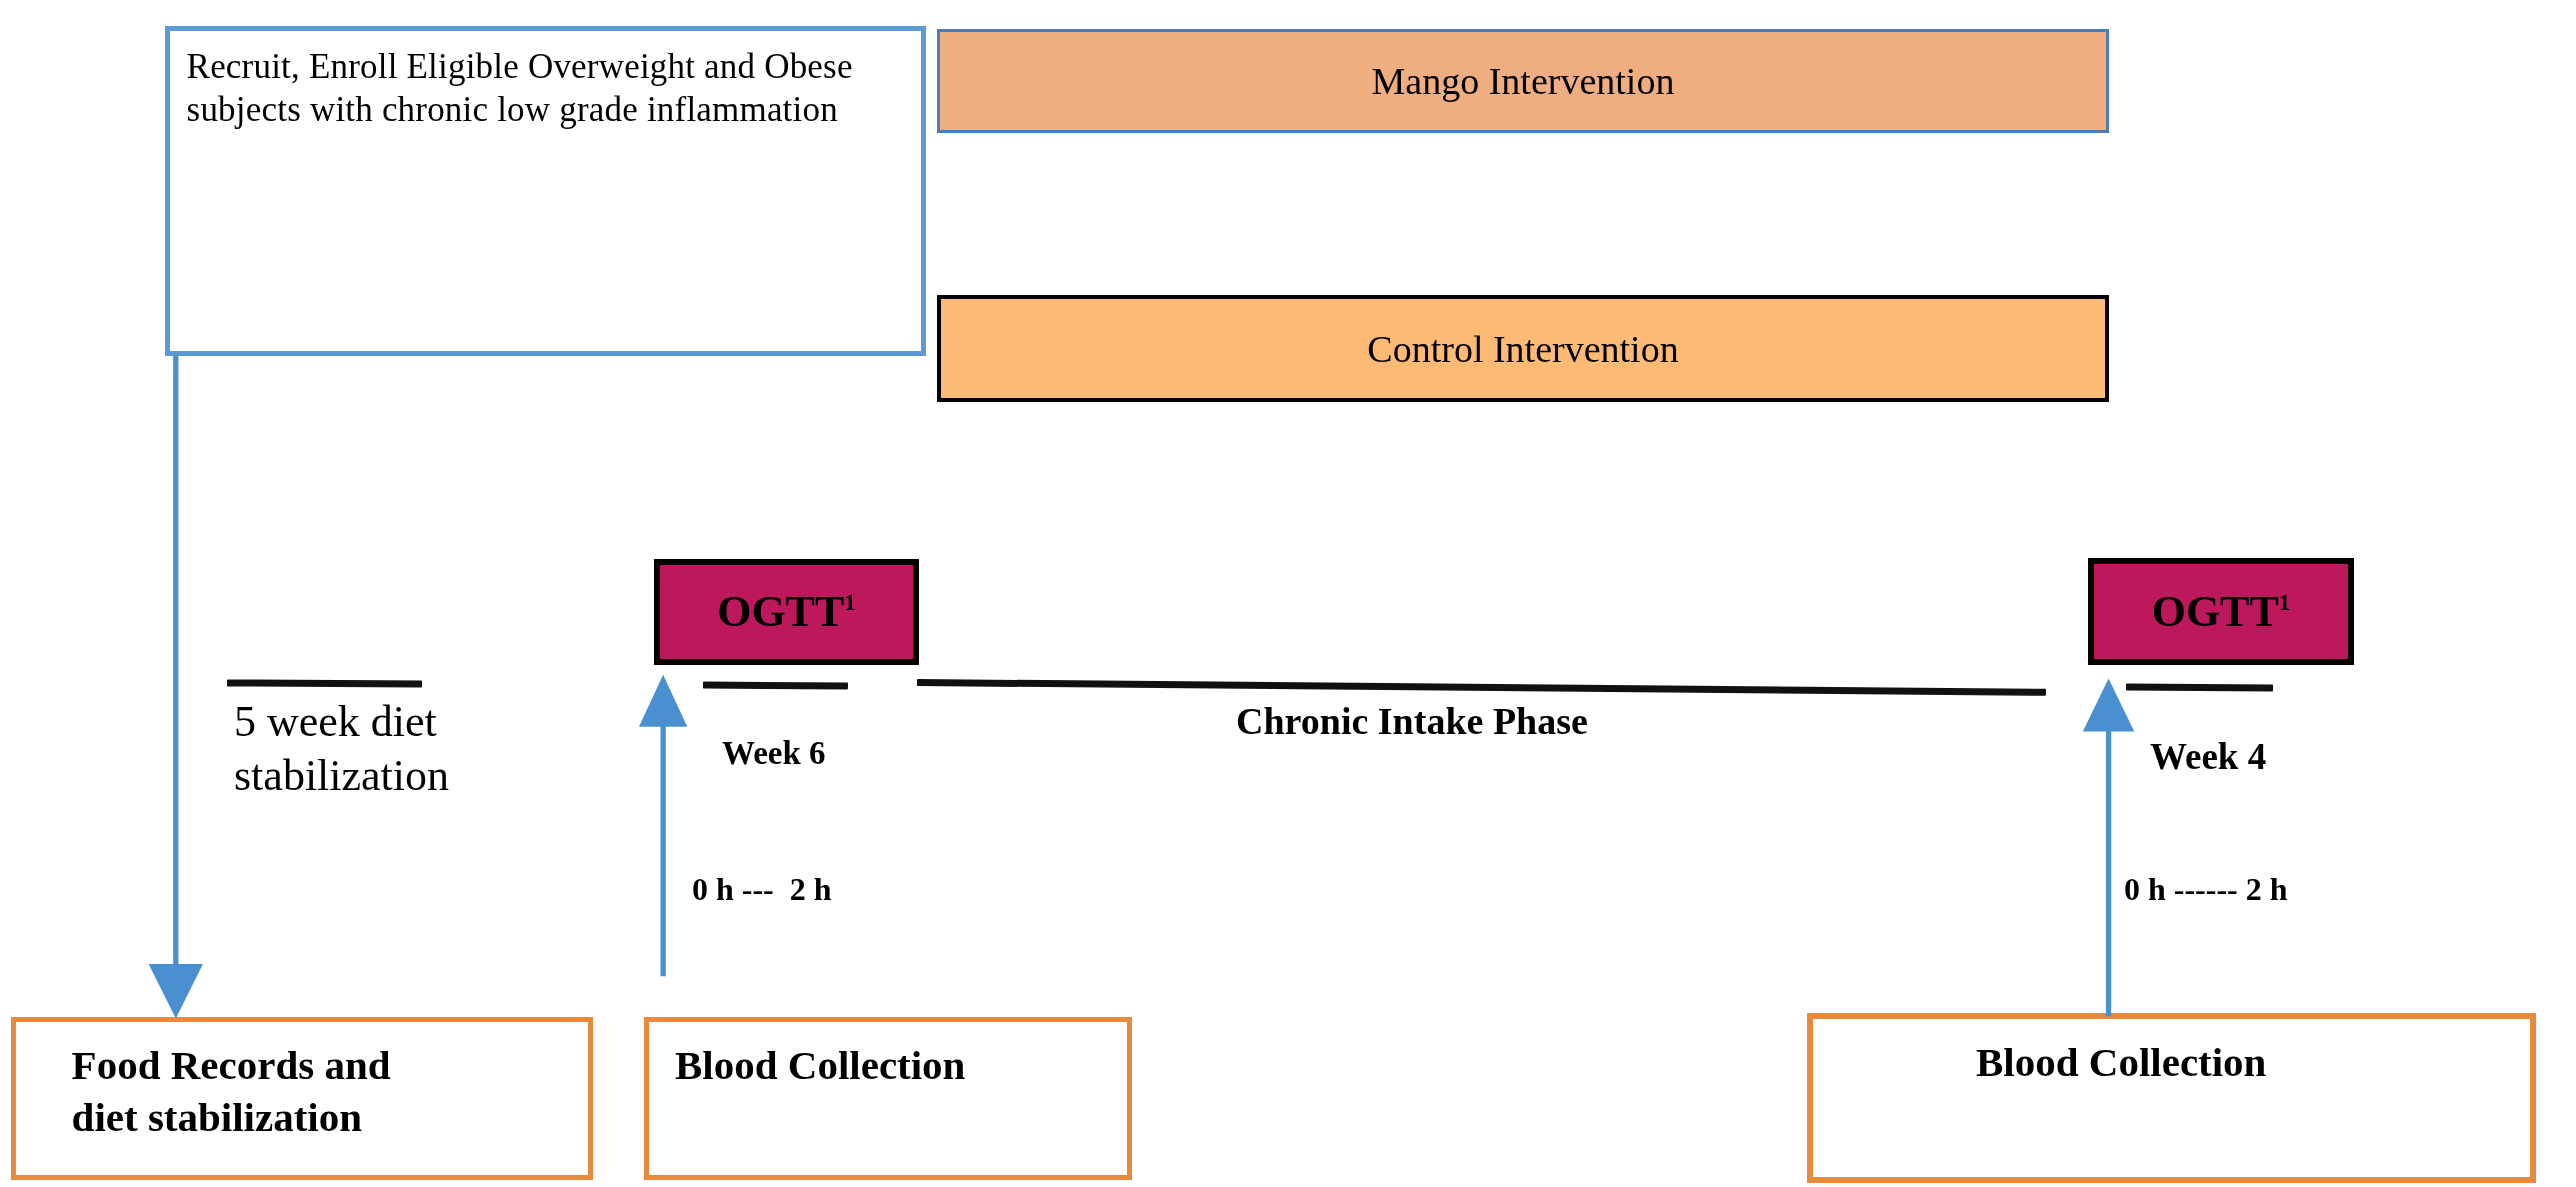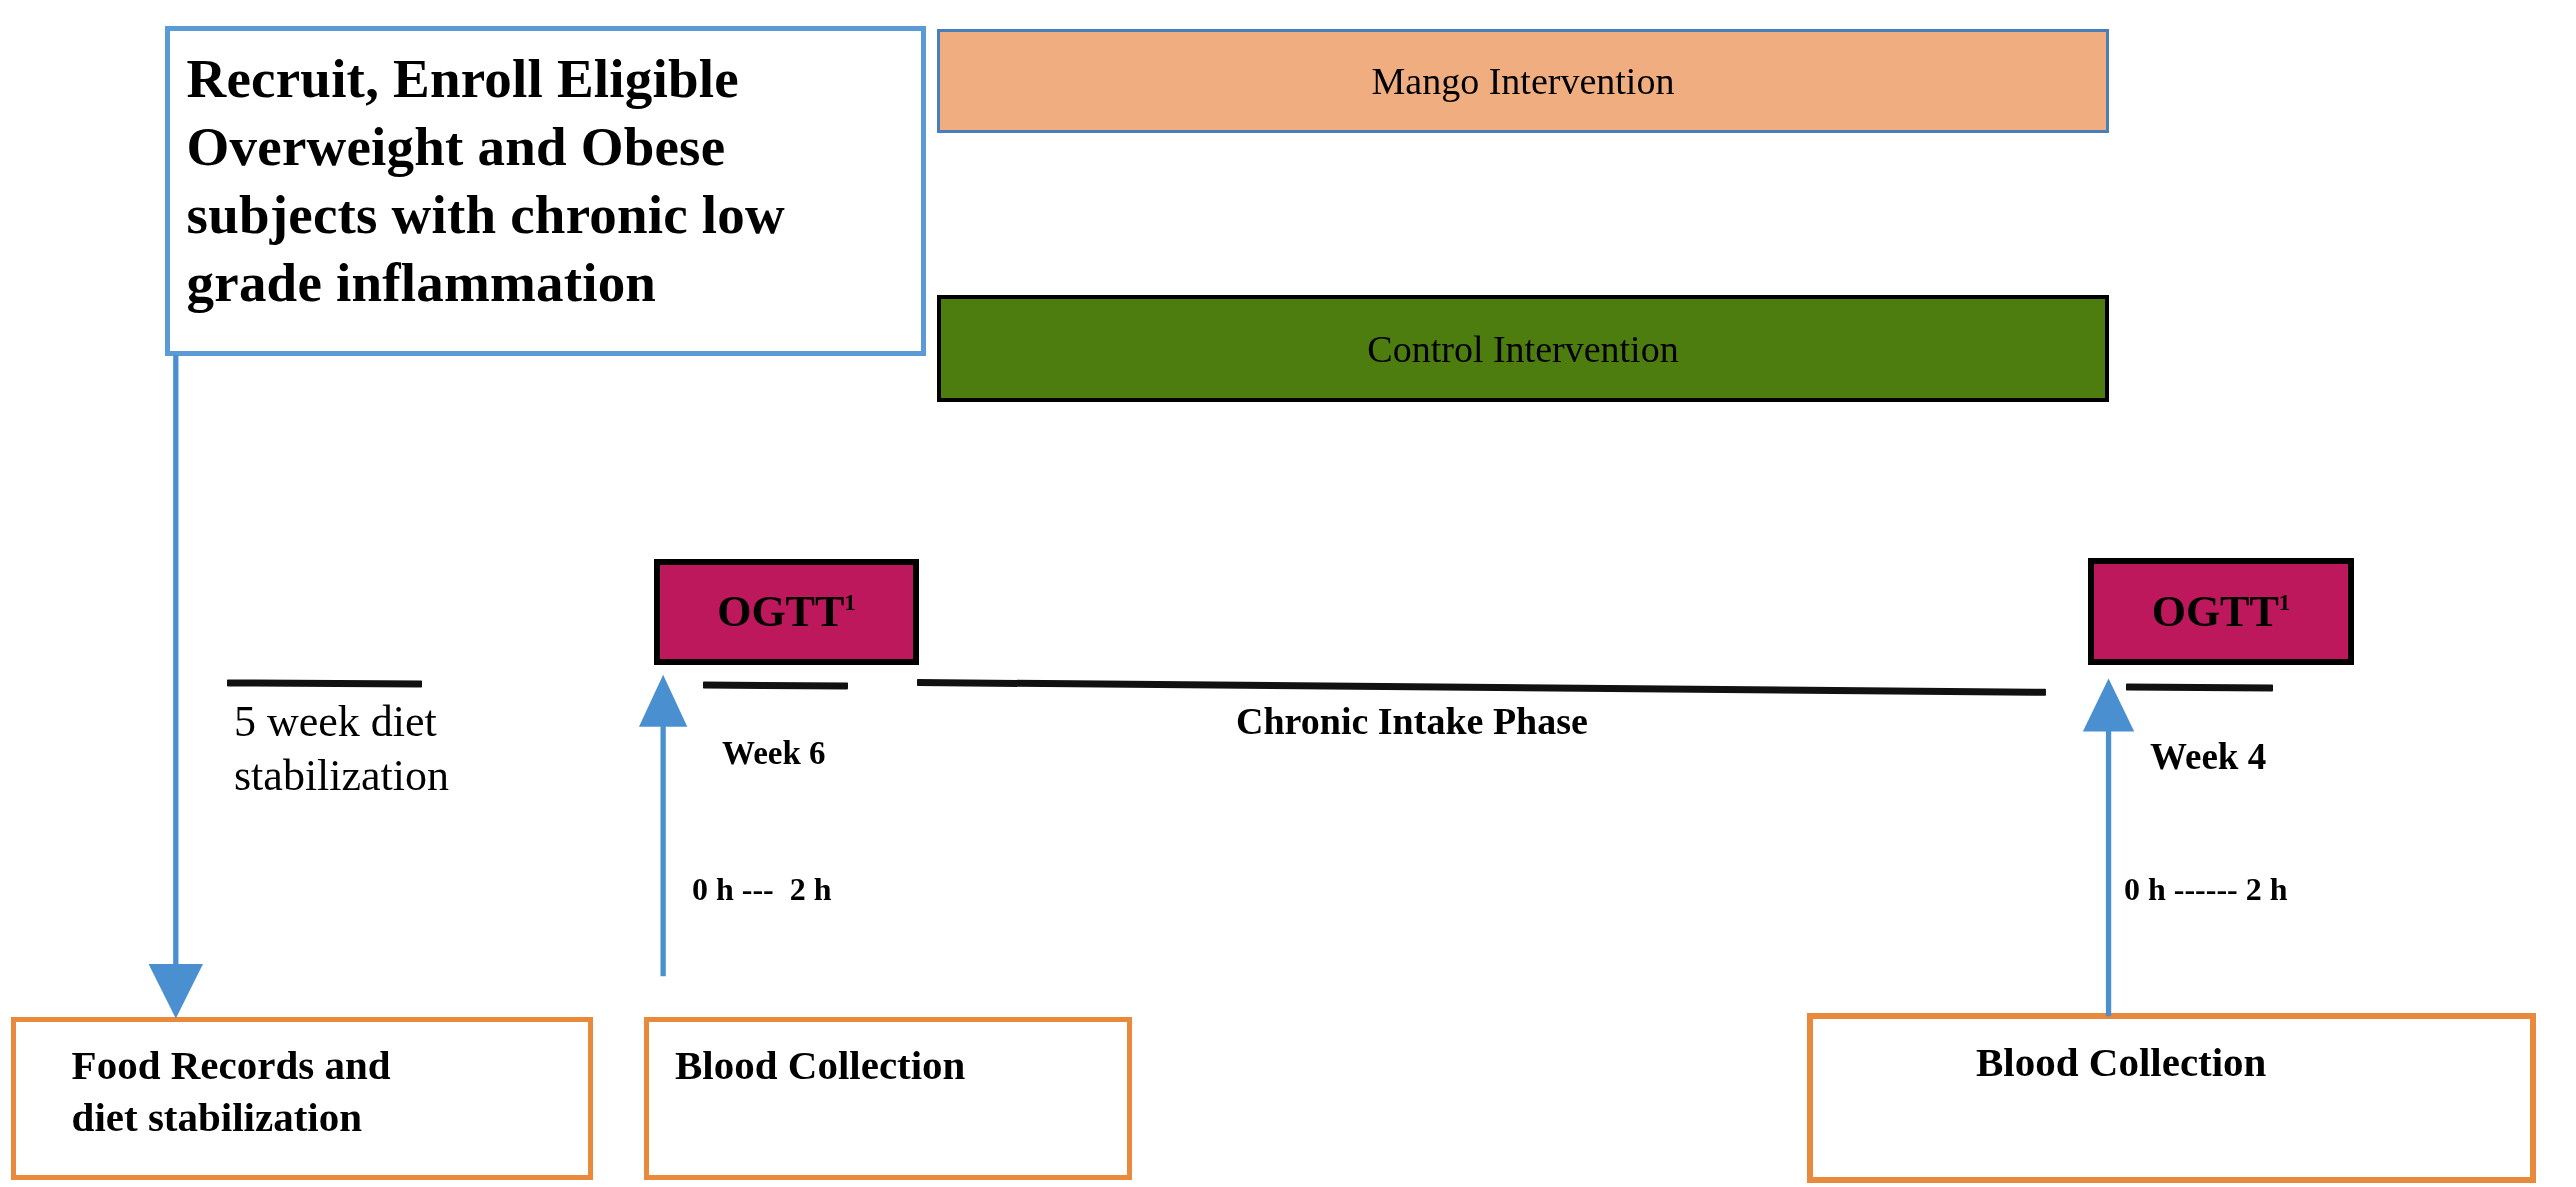--- a/index.html
+++ b/index.html
@@ -6,29 +6,29 @@
   body{width:2576px;height:1187px;position:relative;overflow:hidden;
        font-family:"Liberation Serif","DejaVu Serif",serif;color:#000;}
   .stage{position:absolute;left:0;top:0;width:2576px;height:1187px;}
 
   .box{position:absolute;box-sizing:border-box;background:#ffffff;}
 
   
   #recruit-box{left:165px;top:26px;width:761px;height:330px;
       border:5.3px solid #5B9BD5;background:#ffffff;
       display:flex;align-items:flex-start;justify-content:flex-start;}
-  #recruit-text{font-weight:bold;font-size:55px;line-height:1.24;
+  #recruit-text{font-weight:normal;font-size:35px;line-height:1.24;
       padding:13.6px 10.6px 0 16.6px;letter-spacing:0.2px;}
 
   
   #mango-bar{left:937px;top:29px;width:1172px;height:104px;
       background:#F0AE80;border:3.8px solid #4A7EBB;
       display:flex;align-items:center;justify-content:center;}
   #control-bar{left:937px;top:295px;width:1172px;height:107px;
-      background:#4d7c0f;border:4.5px solid #000000;
+      background:#fdba74;border:4.5px solid #000000;
       display:flex;align-items:center;justify-content:center;}
   .bar-label{font-weight:normal;font-size:38px;}
 
   
   .ogtt-box{position:absolute;box-sizing:border-box;background:#be185d;
       border:6px solid #000000;display:flex;align-items:center;justify-content:center;}
   #ogtt-left{left:654px;top:559px;width:265px;height:106px;}
   #ogtt-right{left:2088px;top:558px;width:266px;height:107px;}
   .ogtt-label{font-weight:bold;font-size:44px;line-height:1;}
   .ogtt-label sup{font-size:23px;font-weight:bold;vertical-align:super;}

